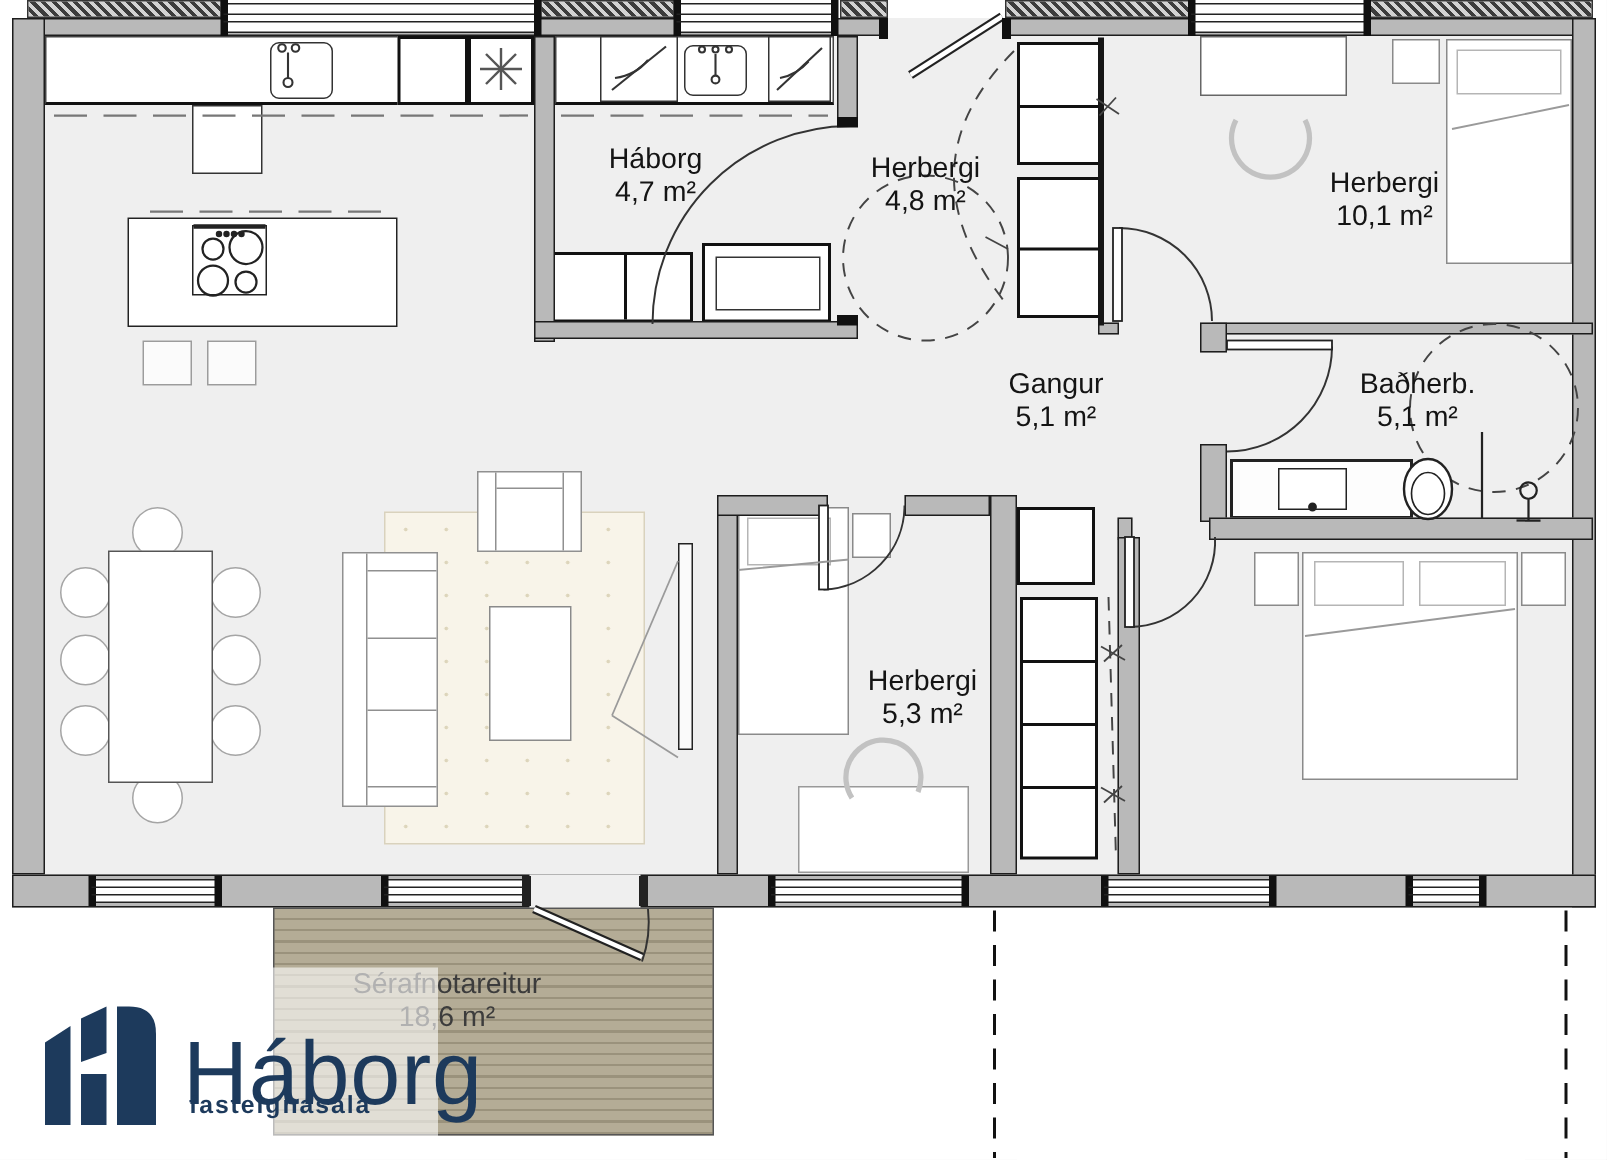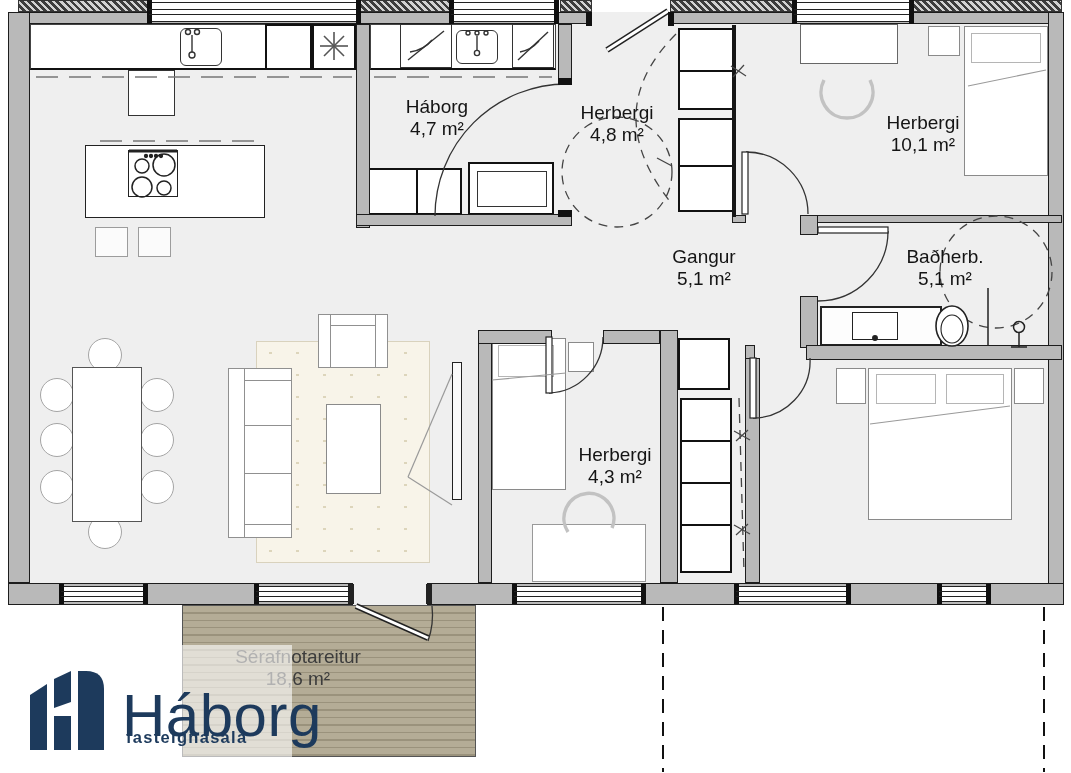--- a/index.html
+++ b/index.html
@@ -323,21 +323,21 @@
   <div class="rlabel" style="left:704px;top:268px;">
     <div>Gangur</div>
     <div>5,1 m²</div>
   </div>
   <div class="rlabel" style="left:945px;top:268px;">
     <div>Baðherb.</div>
     <div>5,1 m²</div>
   </div>
   <div class="rlabel" style="left:615px;top:466px;">
     <div>Herbergi</div>
-    <div>4,3 m²</div>
+    <div>5,3 m²</div>
   </div>
   <div class="rlabel deck-label" style="left:298px;top:668px;">
     <div>Sérafnotareitur</div>
     <div>18,6 m²</div>
   </div>
 
   <div class="logo-overlay" style="left:182px;top:645px;width:110px;height:113px;"></div>
   <div id="logo">
     <svg width="74" height="84" viewBox="0 0 74 84">
       <g fill="#1d3a5c">

